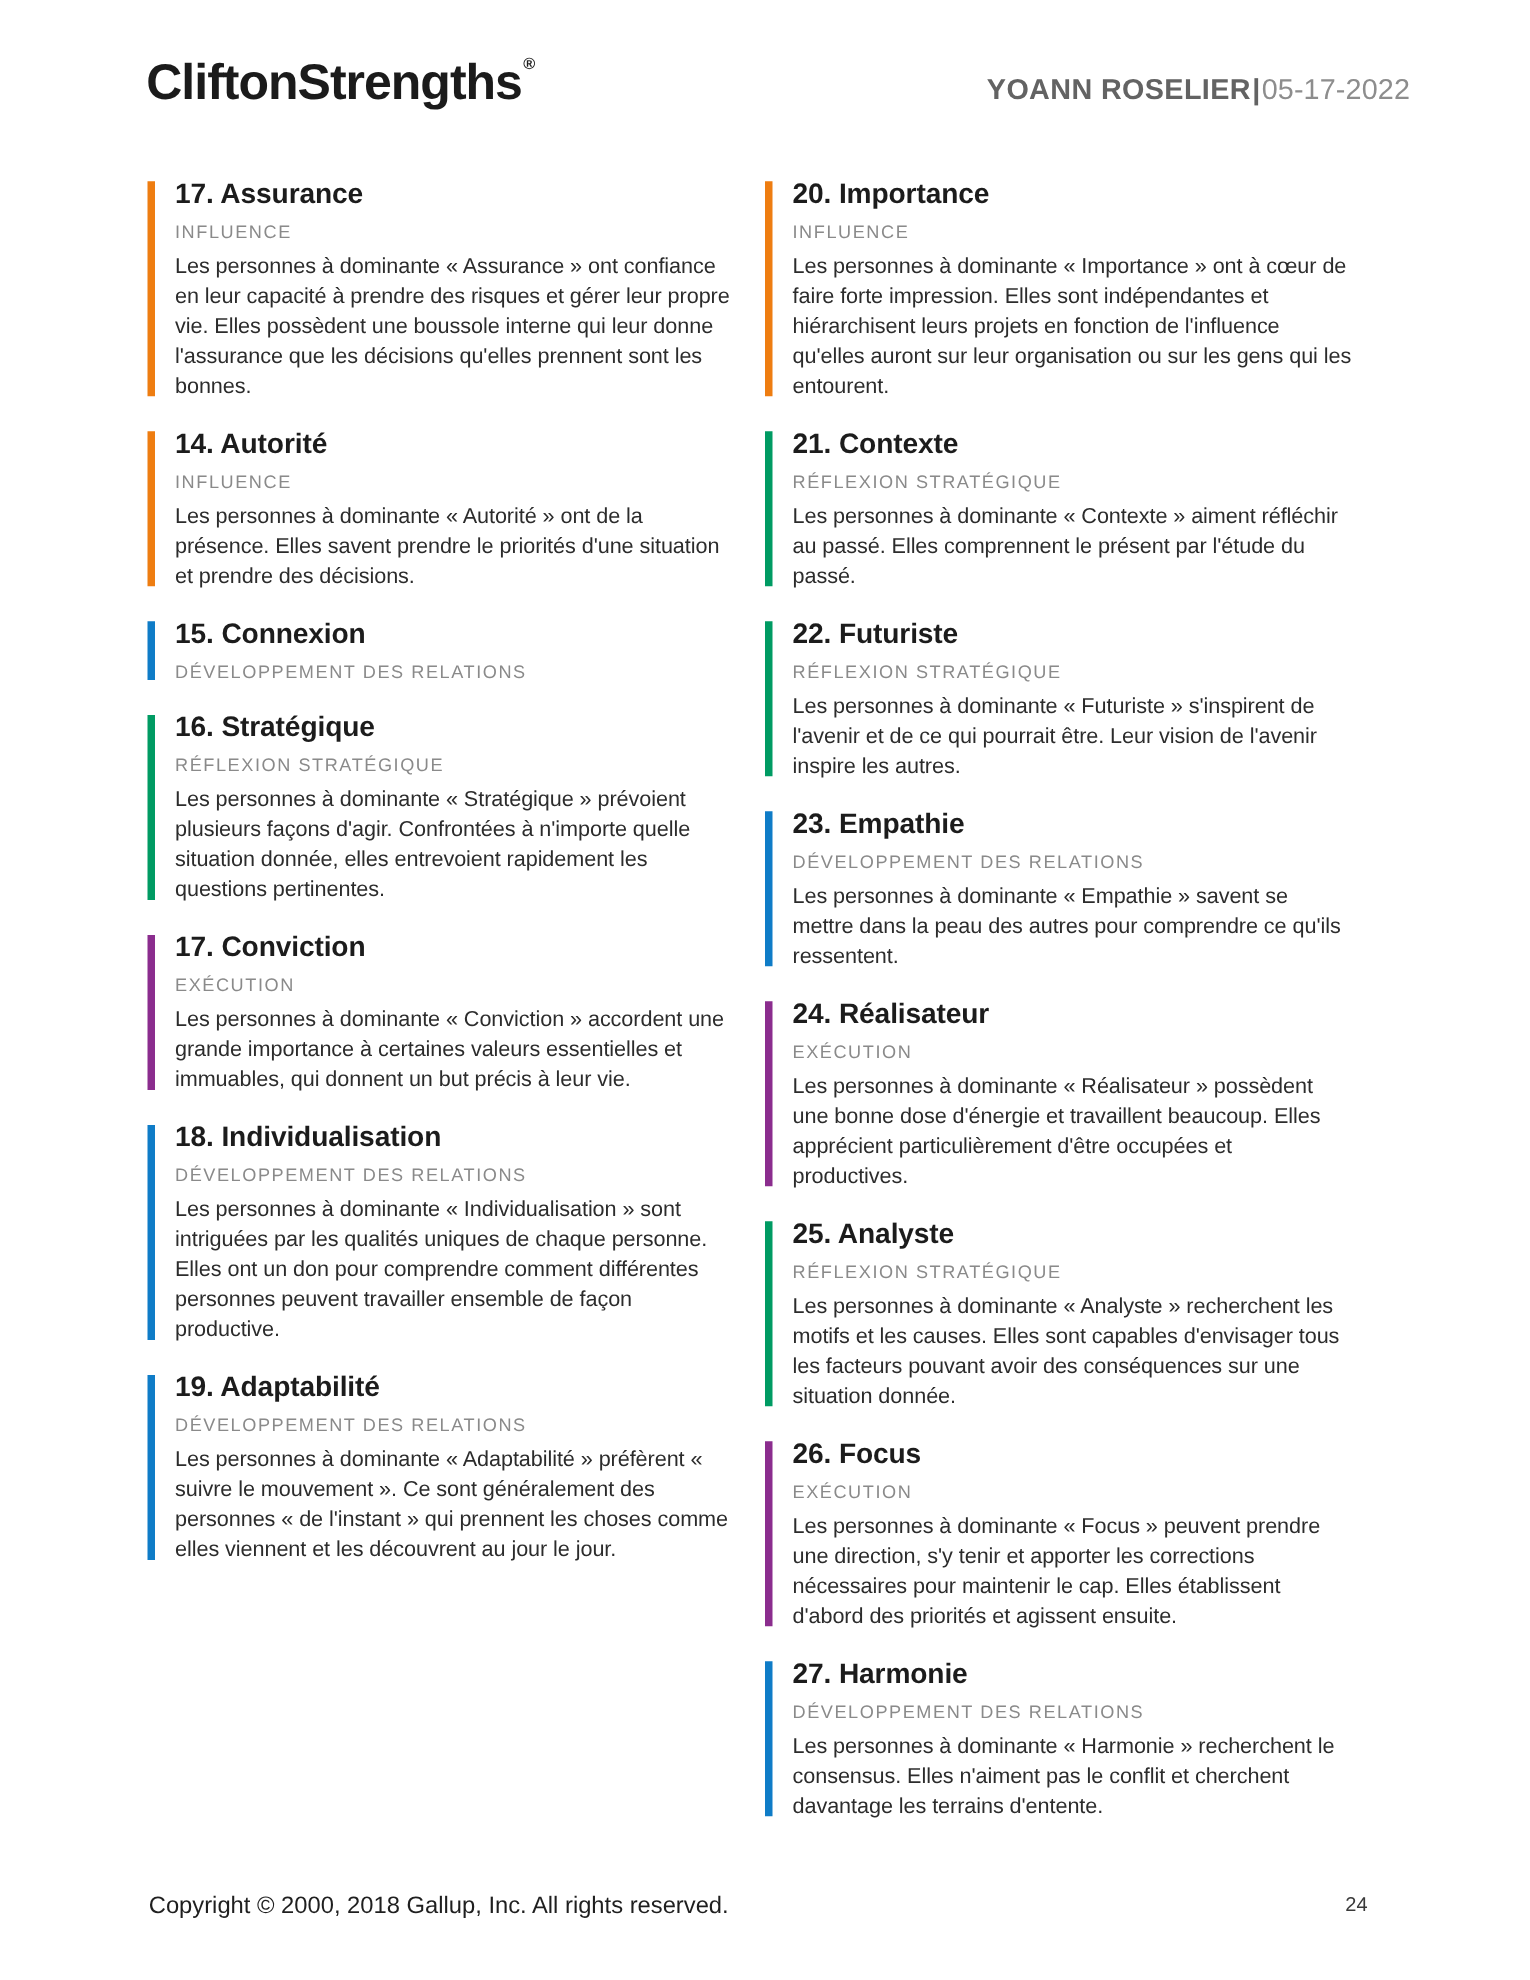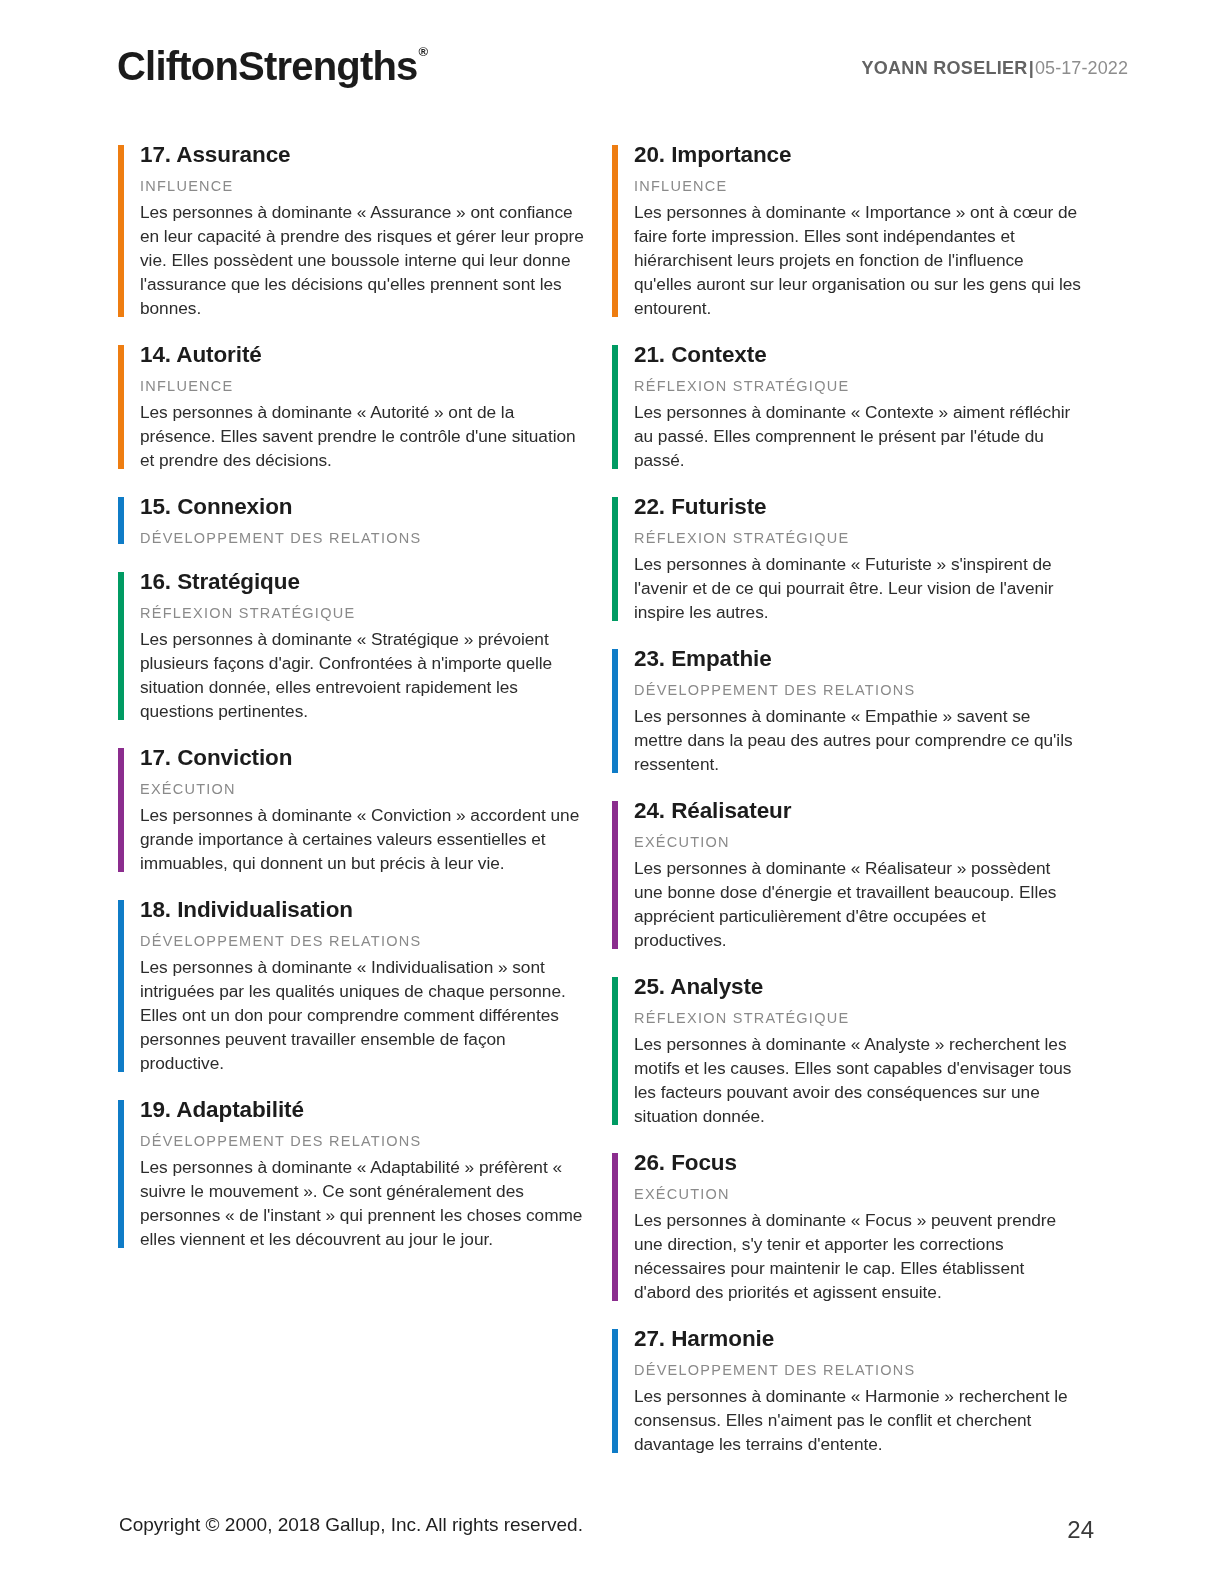--- a/index.html
+++ b/index.html
@@ -40,21 +40,21 @@
     vertical-align: super;
     position: relative;
     top: -10px;
     left: 1px;
     letter-spacing: 0;
   }
   .header-meta {
     position: absolute;
     right: 96px;
     top: 58px;
-    font-size: 18px;
+    font-size: 23px;
     white-space: nowrap;
     letter-spacing: 0.2px;
   }
   .header-meta .user-name {
     font-weight: bold;
     color: #636363;
     letter-spacing: 0.3px;
   }
   .header-meta .meta-sep {
     font-weight: bold;
@@ -132,21 +132,21 @@
     left: 119px;
     top: 26px;
     font-size: 19px;
     color: #1f1f1f;
     white-space: nowrap;
   }
   .page-number {
     position: absolute;
     right: 99px;
     top: 28px;
-    font-size: 24px;
+    font-size: 16px;
     color: #3a3a3a;
   }
 </style>
 </head>
 <body>
 
 <div class="page-header">
   <div class="brand-logo">
     <span>CliftonStrengths</span><span class="reg-mark">®</span>
   </div>
@@ -160,21 +160,21 @@
       <div class="theme-entry">
         <div class="theme-accent-bar" style="background: rgb(238, 125, 17);"></div>
         <div class="theme-title">17. Assurance</div>
         <div class="theme-domain">INFLUENCE</div>
         <div class="theme-description">Les personnes à dominante « Assurance » ont confiance en leur capacité à prendre des risques et gérer leur propre vie. Elles possèdent une boussole interne qui leur donne l'assurance que les décisions qu'elles prennent sont les bonnes.</div>
       </div>
       <div class="theme-entry">
         <div class="theme-accent-bar" style="background: rgb(238, 125, 17);"></div>
         <div class="theme-title">14. Autorité</div>
         <div class="theme-domain">INFLUENCE</div>
-        <div class="theme-description">Les personnes à dominante « Autorité » ont de la présence. Elles savent prendre le contrôle d'une situation et prendre des décisions.</div>
+        <div class="theme-description">Les personnes à dominante « Autorité » ont de la présence. Elles savent prendre le priorités d'une situation et prendre des décisions.</div>
       </div>
       <div class="theme-entry">
         <div class="theme-accent-bar" style="background: rgb(15, 124, 199);"></div>
         <div class="theme-title">15. Connexion</div>
         <div class="theme-domain">DÉVELOPPEMENT DES RELATIONS</div>
       </div>
       <div class="theme-entry">
         <div class="theme-accent-bar" style="background: rgb(0, 155, 99);"></div>
         <div class="theme-title">16. Stratégique</div>
         <div class="theme-domain">RÉFLEXION STRATÉGIQUE</div>

